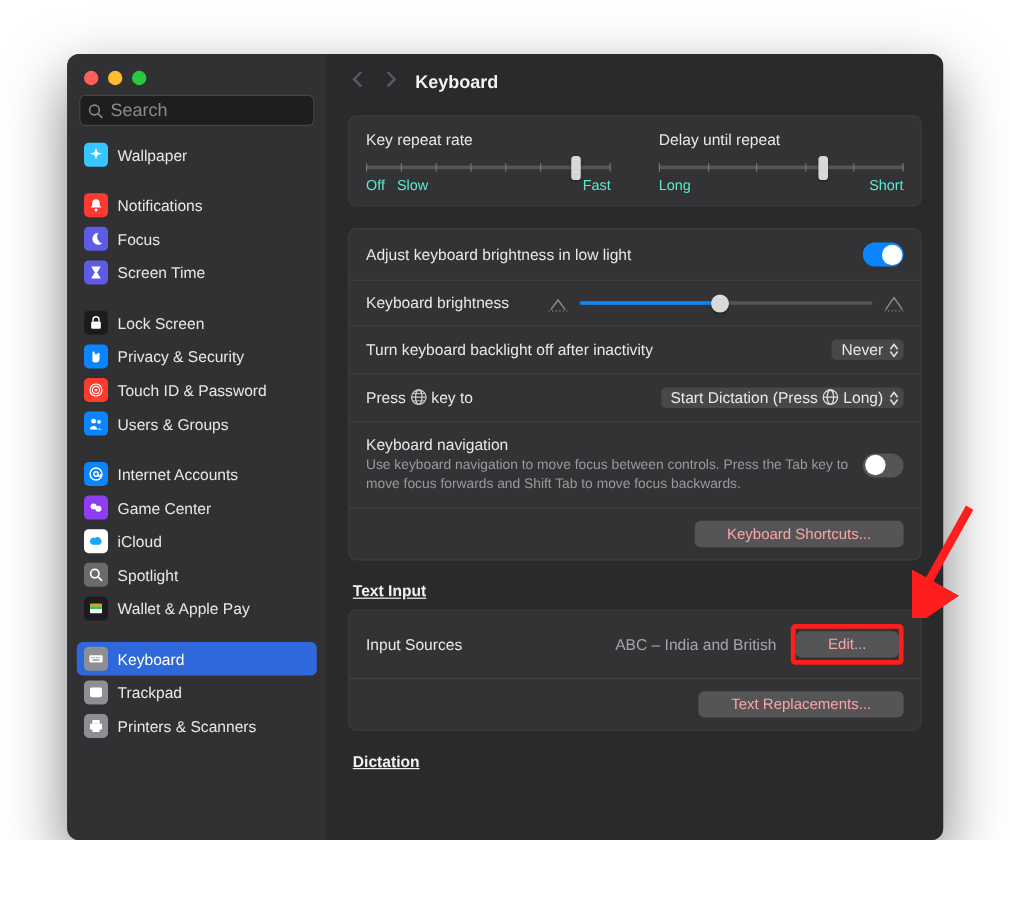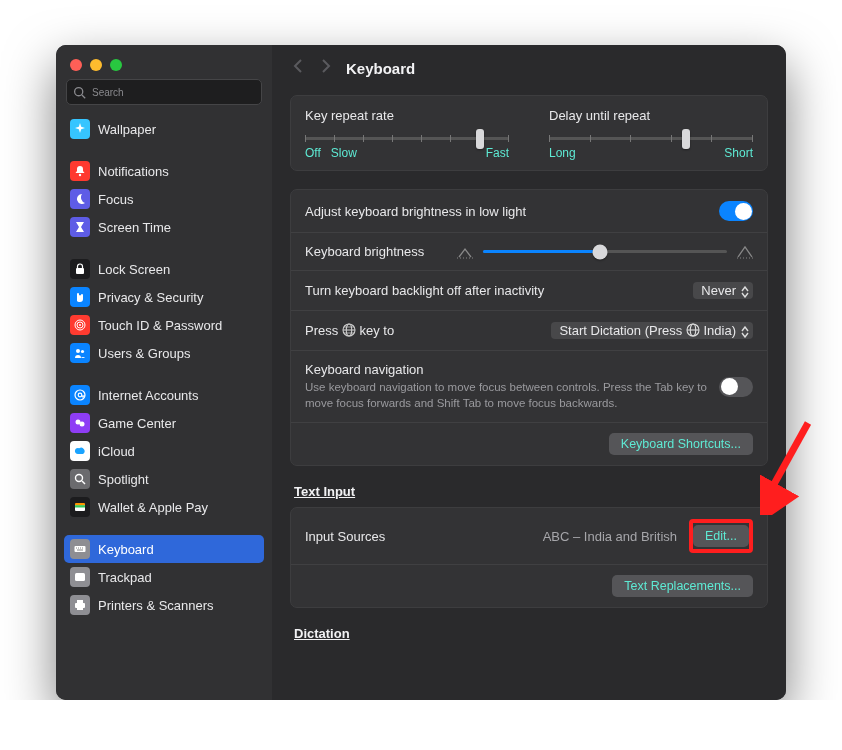--- a/index.html
+++ b/index.html
@@ -27,21 +27,21 @@
 .traffic.red { background:#ff5f57; }
 .traffic.yellow { background:#febc2e; }
 .traffic.green { background:#28c840; }
 .search-wrap { padding: 0 10px 10px 10px; }
 .search {
   width: 100%; height: 26px; background:#1e1e1f; border:1px solid #454547;
   border-radius: 5px; display:flex; align-items:center; padding:0 6px; gap:6px;
 }
 .search svg { flex-shrink:0; }
 .search input {
-  background: transparent; border: none; outline: none; color:#ccc; font-size:10px; width:100%;
+  background: transparent; border: none; outline: none; color:#ccc; font-size:15px; width:100%;
 }
 .search input::placeholder { color:#8a8a8e; }
 .nav { overflow-y:auto; padding: 0 8px 10px 8px; }
 .nav-spacer { height: 14px; }
 .nav-item {
   display:flex; align-items:center; gap:8px; padding: 4px 6px; border-radius:5px;
   font-size:13px; color:#e8e8ea; cursor:pointer;
 }
 .nav-item.selected { background:#2f68da; color:#fff; }
 .icn {
@@ -59,21 +59,21 @@
 .header-title { color:#f2f2f4; font-weight:600; font-size:15px; }
 .scroll { overflow-y:auto; padding: 6px 18px 18px 18px; }
 .panel {
   background:#333335; border:1px solid #3d3d3f; border-radius:7px; margin-bottom:18px;
 }
 .row { padding: 11px 14px; display:flex; align-items:center; gap:12px; color:#e8e8ea; font-size:13px; }
 .row + .row { border-top:1px solid #404042; }
 .row-col { flex:1; min-width:0; }
 .small { color:#9a9a9e; font-size:11.5px; line-height:1.35; }
 .btn {
-  background:#555558; color:#5eead4; border:none; border-radius:5px; padding:4px 12px;
+  background:#555558; color:#fca5a5; border:none; border-radius:5px; padding:4px 27px;
   font-size:12.5px; cursor:pointer;
 }
 .btn-row { padding: 10px 14px; display:flex; justify-content:flex-end; border-top:1px solid #404042; }
 .section-title { color:#f2f2f4; font-weight:600; font-size:13px; margin: 0 4px 8px 4px; text-decoration: underline; }
 .toggle {
   width:34px; height:20px; border-radius:10px; position:relative; cursor:pointer; flex-shrink:0;
 }
 .toggle.on { background:#0a84ff; }
 .toggle.off { background:#555558; }
 .knob {
@@ -93,21 +93,21 @@
 .thumb {
   position:absolute; top:-8px; width:8px; height:20px; background:#d8d8da; border-radius:3px;
   transform:translateX(-50%); box-shadow:0 1px 2px rgba(0,0,0,0.4);
 }
 .h-slider { display:flex; align-items:center; gap:10px; flex:1; }
 .bar-track { flex:1; height:3px; background:#555; border-radius:2px; position:relative; }
 .bar-fill { position:absolute; left:0; top:0; bottom:0; background:#0a84ff; border-radius:2px; }
 .bar-thumb { position:absolute; top:50%; width:15px; height:15px; border-radius:50%; background:#d8d8da; transform:translate(-50%,-50%); box-shadow:0 1px 2px rgba(0,0,0,0.4); }
 .sun { width:16px; height:14px; display:block; }
 .select {
-  display:flex; align-items:flex-end; gap:5px; color:#e8e8ea; font-size:13px; cursor:pointer;
+  display:flex; align-items:center; gap:5px; color:#e8e8ea; font-size:13px; cursor:pointer;
   background:#48484a; padding:1px 4px 1px 8px; border-radius:4px;
 }
 .updn { display:flex; flex-direction:column; line-height:0; }
 .globe { width:14px; height:14px; }
 .muted { color:#a6a6aa; }
 .highlight { border:4px solid #ff1e1e; border-radius:4px; padding:2px 0; }
 .arrow {
   position:absolute; top:415px; left:760px; pointer-events:none;
 }
 .arrow svg { display:block; }
@@ -396,21 +396,21 @@
                 <line x1="1" y1="7" x2="13" y2="7" stroke="#ccc" stroke-width="1.1"></line>
                 <line x1="2" y1="4" x2="12" y2="4" stroke="#ccc" stroke-width="0.8"></line>
                 <line x1="2" y1="10" x2="12" y2="10" stroke="#ccc" stroke-width="0.8"></line>
               </svg><span> key to</span>
           </div>
           <div class="select">
             <span><span>Start Dictation (Press </span><svg class="globe" viewBox="0 0 14 14" style="vertical-align:-2px">
                   <circle cx="7" cy="7" r="6" fill="none" stroke="#ddd" stroke-width="1.1"></circle>
                   <ellipse cx="7" cy="7" rx="2.7" ry="6" fill="none" stroke="#ddd" stroke-width="1.1"></ellipse>
                   <line x1="1" y1="7" x2="13" y2="7" stroke="#ddd" stroke-width="1.1"></line>
-                </svg><span> India)</span></span>
+                </svg><span> Long)</span></span>
             <span class="updn">
               <svg width="8" height="6" viewBox="0 0 8 6">
                   <polyline points="1,5 4,1 7,5" fill="none" stroke="#ddd" stroke-width="1.4"></polyline>
                 </svg>
               <svg width="8" height="6" viewBox="0 0 8 6">
                   <polyline points="1,1 4,5 7,1" fill="none" stroke="#ddd" stroke-width="1.4"></polyline>
                 </svg>
             </span>
           </div>
         </div>

